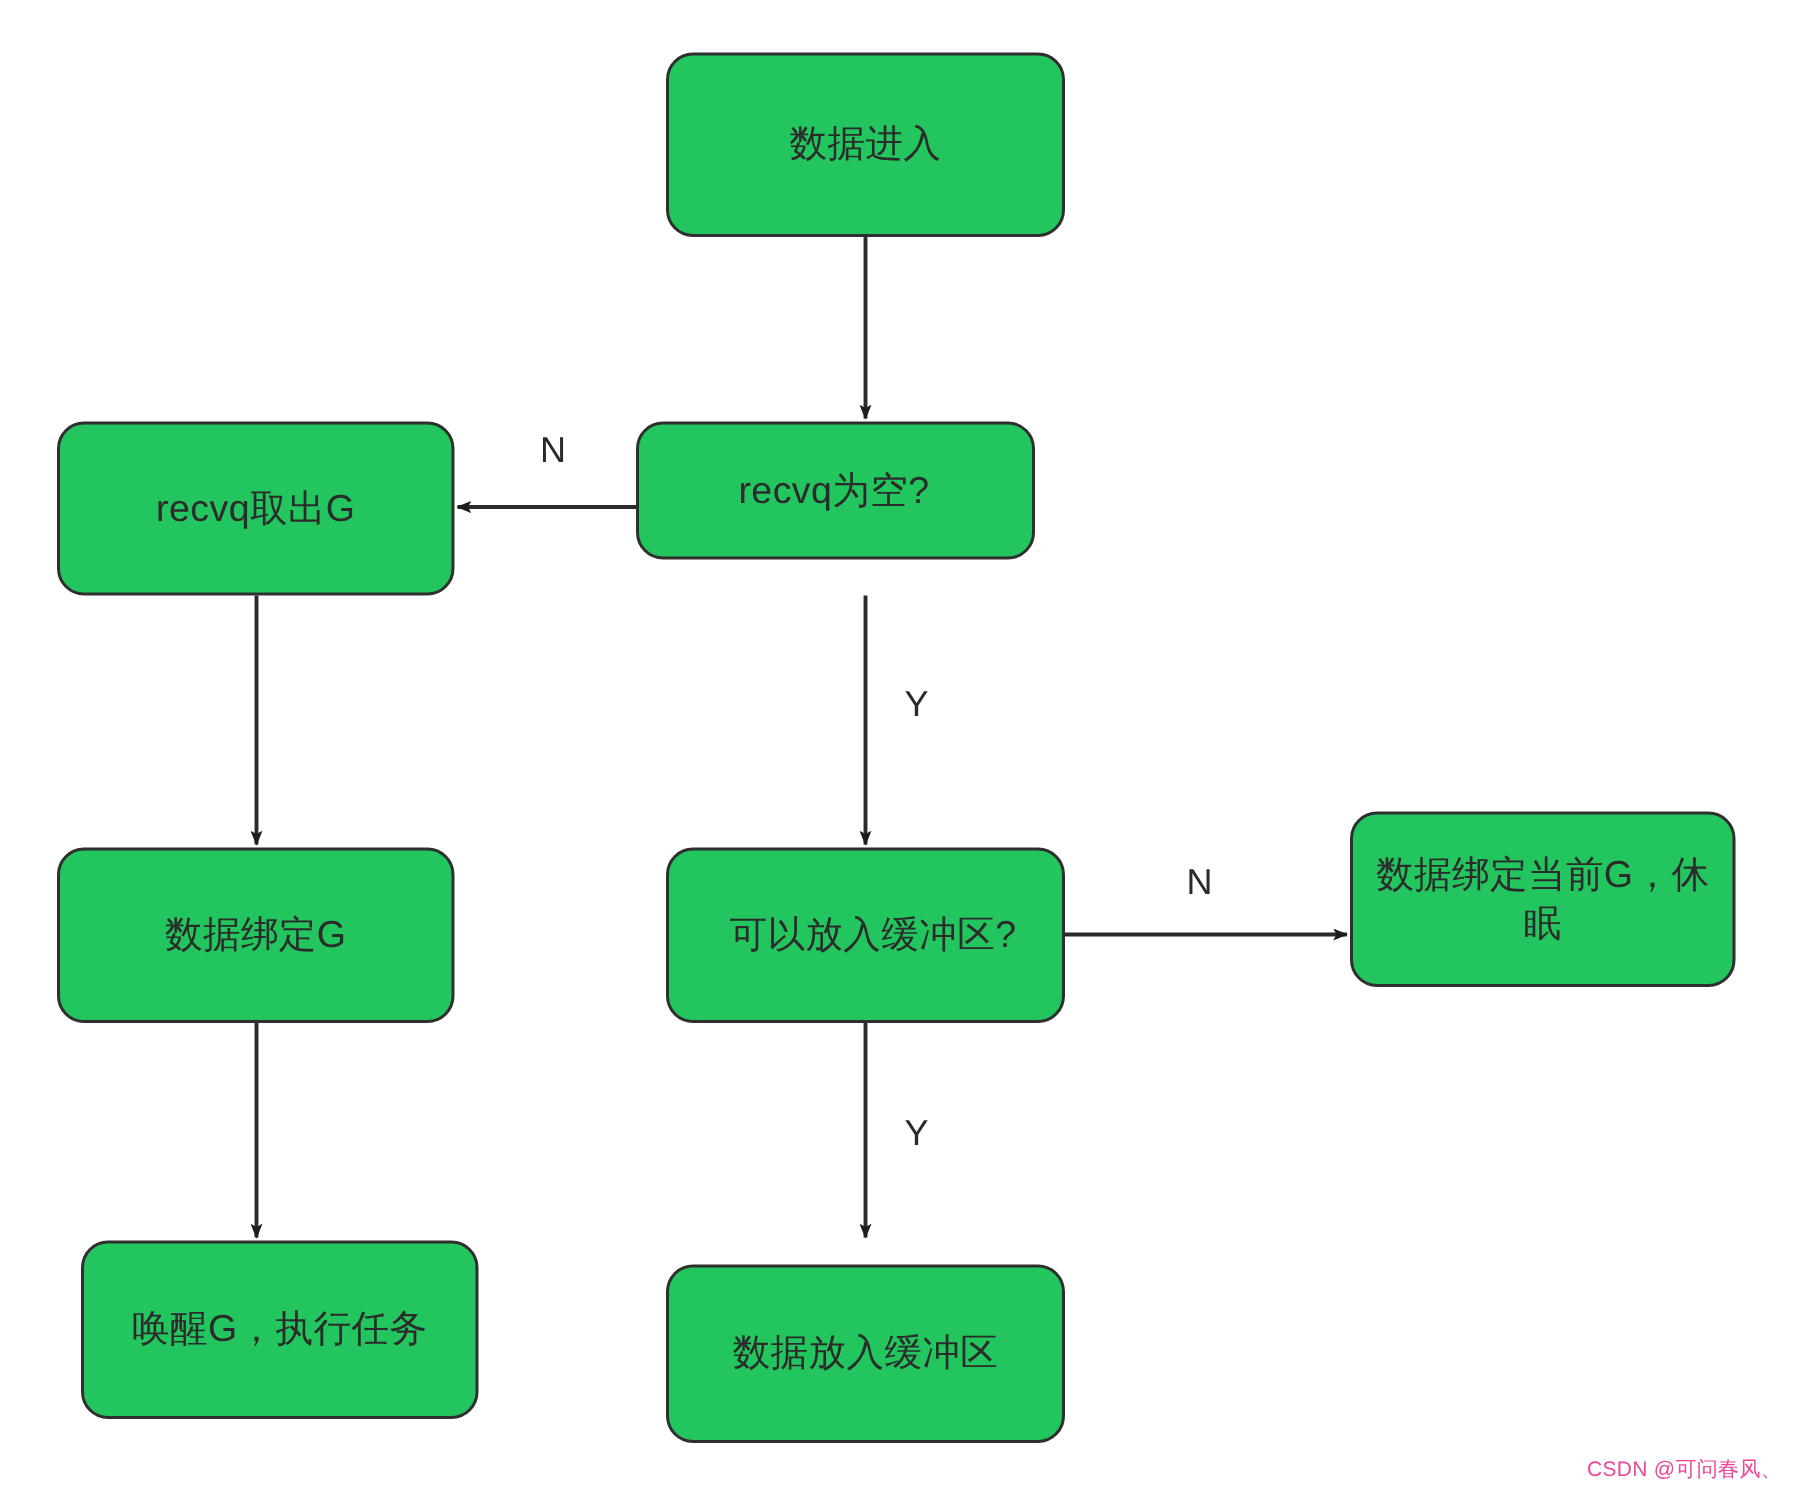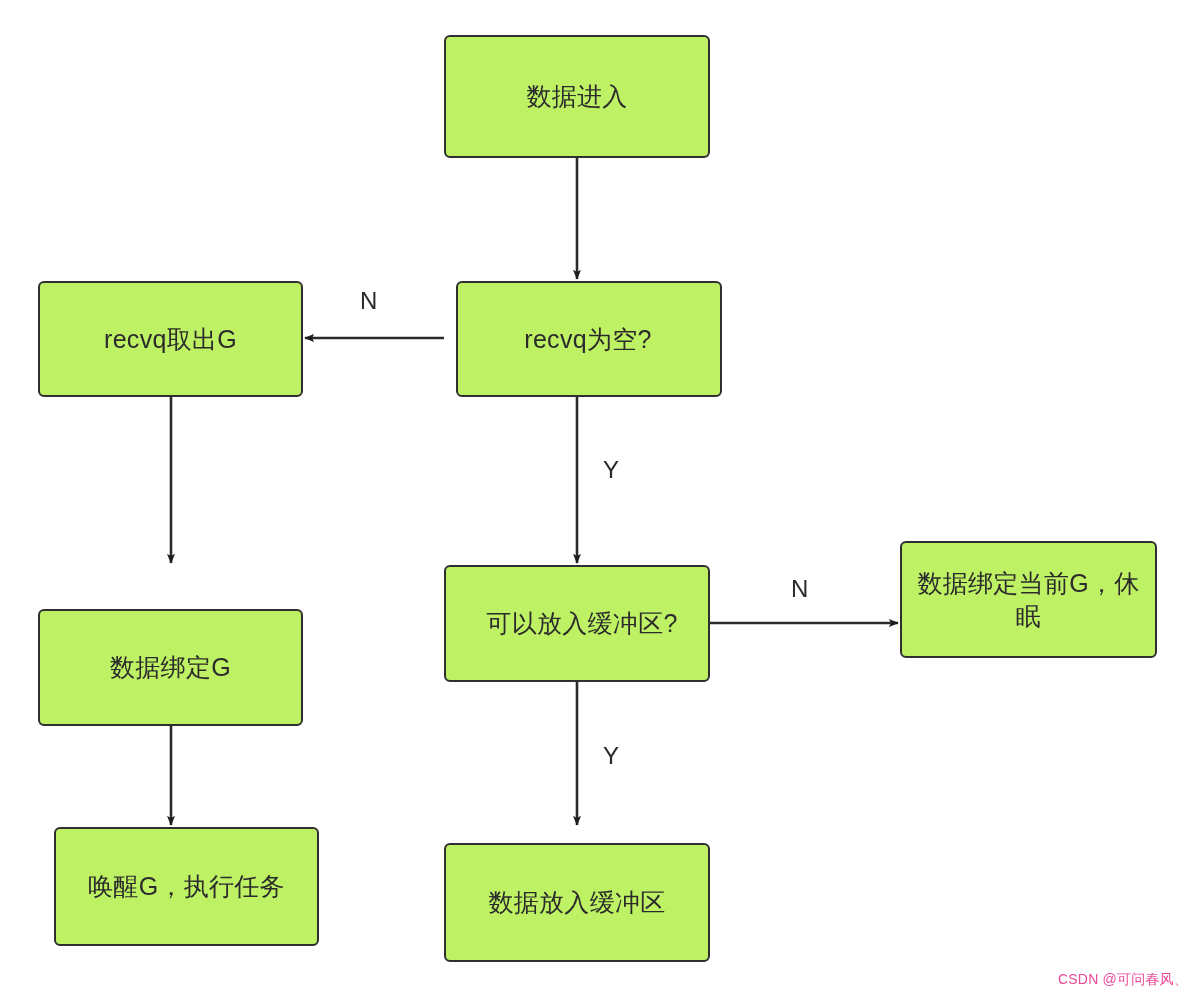--- a/index.html
+++ b/index.html
@@ -21,23 +21,23 @@
   #edge-layer {
     position: absolute;
     left: 0;
     top: 0;
     width: 1200px;
     height: 997px;
   }
   .node {
     position: absolute;
     box-sizing: border-box;
-    background: #bef264;
+    background: #22c55e;
     border: 2px solid #2f2f2f;
-    border-radius: 6px;
+    border-radius: 18px;
     display: flex;
     align-items: center;
     justify-content: center;
     text-align: center;
     color: #2b2b2b;
     font-size: 25px;
     line-height: 1.32;
     padding: 4px 14px;
     letter-spacing: 0.3px;
     z-index: 2;
@@ -94,25 +94,25 @@
   </svg>
 
   <div class="node" style="left:444px; top:35px; width:266px; height:123px;">
     <span class="node-label">数据进入</span>
   </div>
 
   <div class="node" style="left:38px; top:281px; width:265px; height:116px;">
     <span class="node-label">recvq取出G</span>
   </div>
 
-  <div class="node" style="left:456px; top:281px; width:266px; height:116px;padding-left:12px;">
+  <div class="node" style="left:424px; top:281px; width:266px; height:92px;padding-left:12px;">
     <span class="node-label">recvq为空?</span>
   </div>
 
-  <div class="node" style="left:38px; top:565px; width:265px; height:117px;margin-top:44px;">
+  <div class="node" style="left:38px; top:565px; width:265px; height:117px;">
     <span class="node-label">数据绑定G</span>
   </div>
 
   <div class="node" style="left:444px; top:565px; width:266px; height:117px;padding-left:24px;">
     <span class="node-label">可以放入缓冲区?</span>
   </div>
 
   <div class="node" style="left:900px; top:541px; width:257px; height:117px;">
     <span class="node-label">数据绑定当前G，休眠</span>
   </div>

